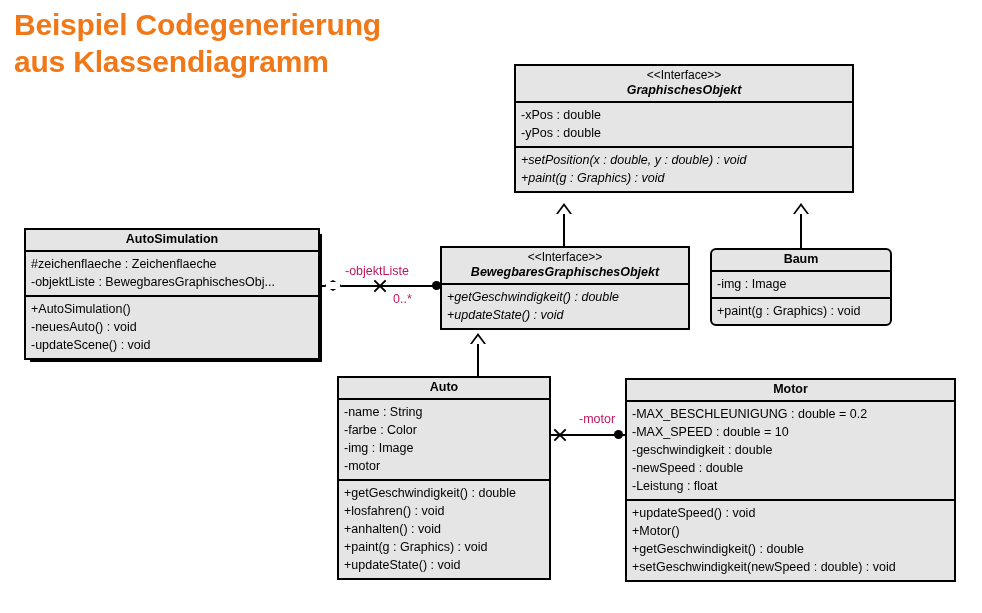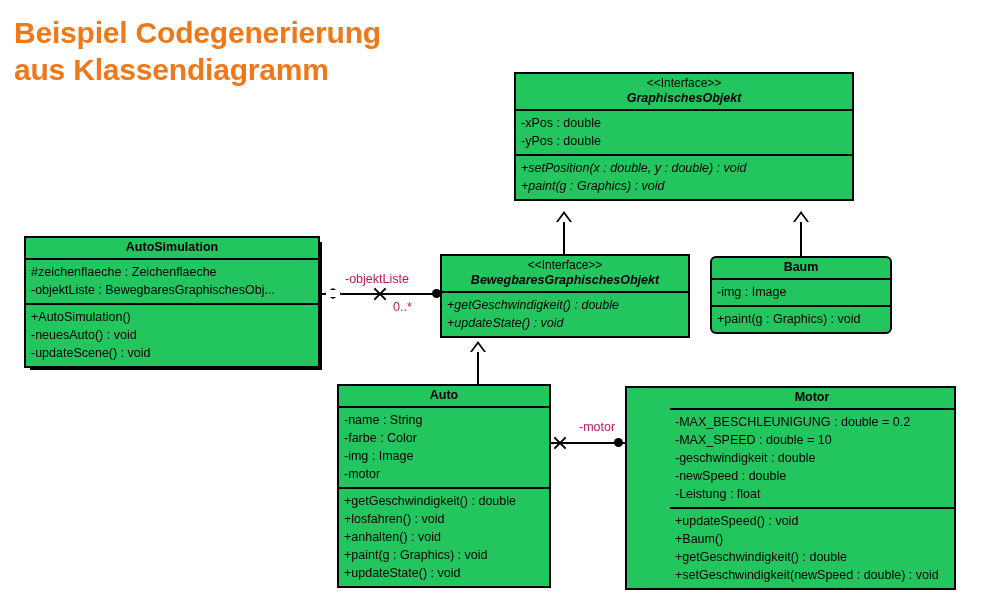--- a/index.html
+++ b/index.html
@@ -9,39 +9,39 @@
   }
   body {
     width: 982px;
     height: 613px;
     position: relative;
     font-family: "Liberation Sans", sans-serif;
     overflow: hidden;
   }
   #stage {
     position: absolute;
-    left: 0; top: 8px;
+    left: 0; top: 0;
     width: 982px;
     height: 432px;
   }
   .title {
     position: absolute;
     left: 14px;
     top: 6px;
     color: #f07818;
     font-size: 30px;
     font-weight: bold;
     line-height: 37px;
     letter-spacing: -0.2px;
     white-space: pre;
   }
   .umlclass {
     position: absolute;
     border: 2px solid #000;
-    background: #22c55e;
+    background: #e5e5e5;
     box-sizing: border-box;
   }
   .shadowbox::after {
     content: "";
     position: absolute;
     left: 4px;
     top: 4px;
     width: 100%;
     height: 100%;
     border-right: 2px solid #000;
@@ -223,34 +223,34 @@
     </div>
     <div class="compartment">
       <div class="row">+getGeschwindigkeit() : double</div>
       <div class="row">+losfahren() : void</div>
       <div class="row">+anhalten() : void</div>
       <div class="row">+paint(g : Graphics) : void</div>
       <div class="row">+updateState() : void</div>
     </div>
   </div>
 
-  <div class="umlclass" style="left:625px; top:378px; width:331px;padding-left:43px;">
+  <div class="umlclass" style="left:625px; top:378px; width:331px;">
     <div class="cls-header">
       <span class="cname">Motor</span>
     </div>
     <div class="compartment">
       <div class="row underline">-MAX_BESCHLEUNIGUNG : double = 0.2</div>
       <div class="row underline">-MAX_SPEED : double = 10</div>
       <div class="row">-geschwindigkeit : double</div>
       <div class="row">-newSpeed : double</div>
       <div class="row">-Leistung : float</div>
     </div>
     <div class="compartment">
       <div class="row">+updateSpeed() : void</div>
-      <div class="row">+Baum()</div>
+      <div class="row">+Motor()</div>
       <div class="row">+getGeschwindigkeit() : double</div>
       <div class="row">+setGeschwindigkeit(newSpeed : double) : void</div>
     </div>
   </div>
 
   <div class="edge v" style="left:563px; top:213px; height:34px;"></div>
   <div class="tri-up" style="left:556px; top:203px;">
     <div class="t-outer"></div>
       <div class="t-inner"></div>
   </div>

